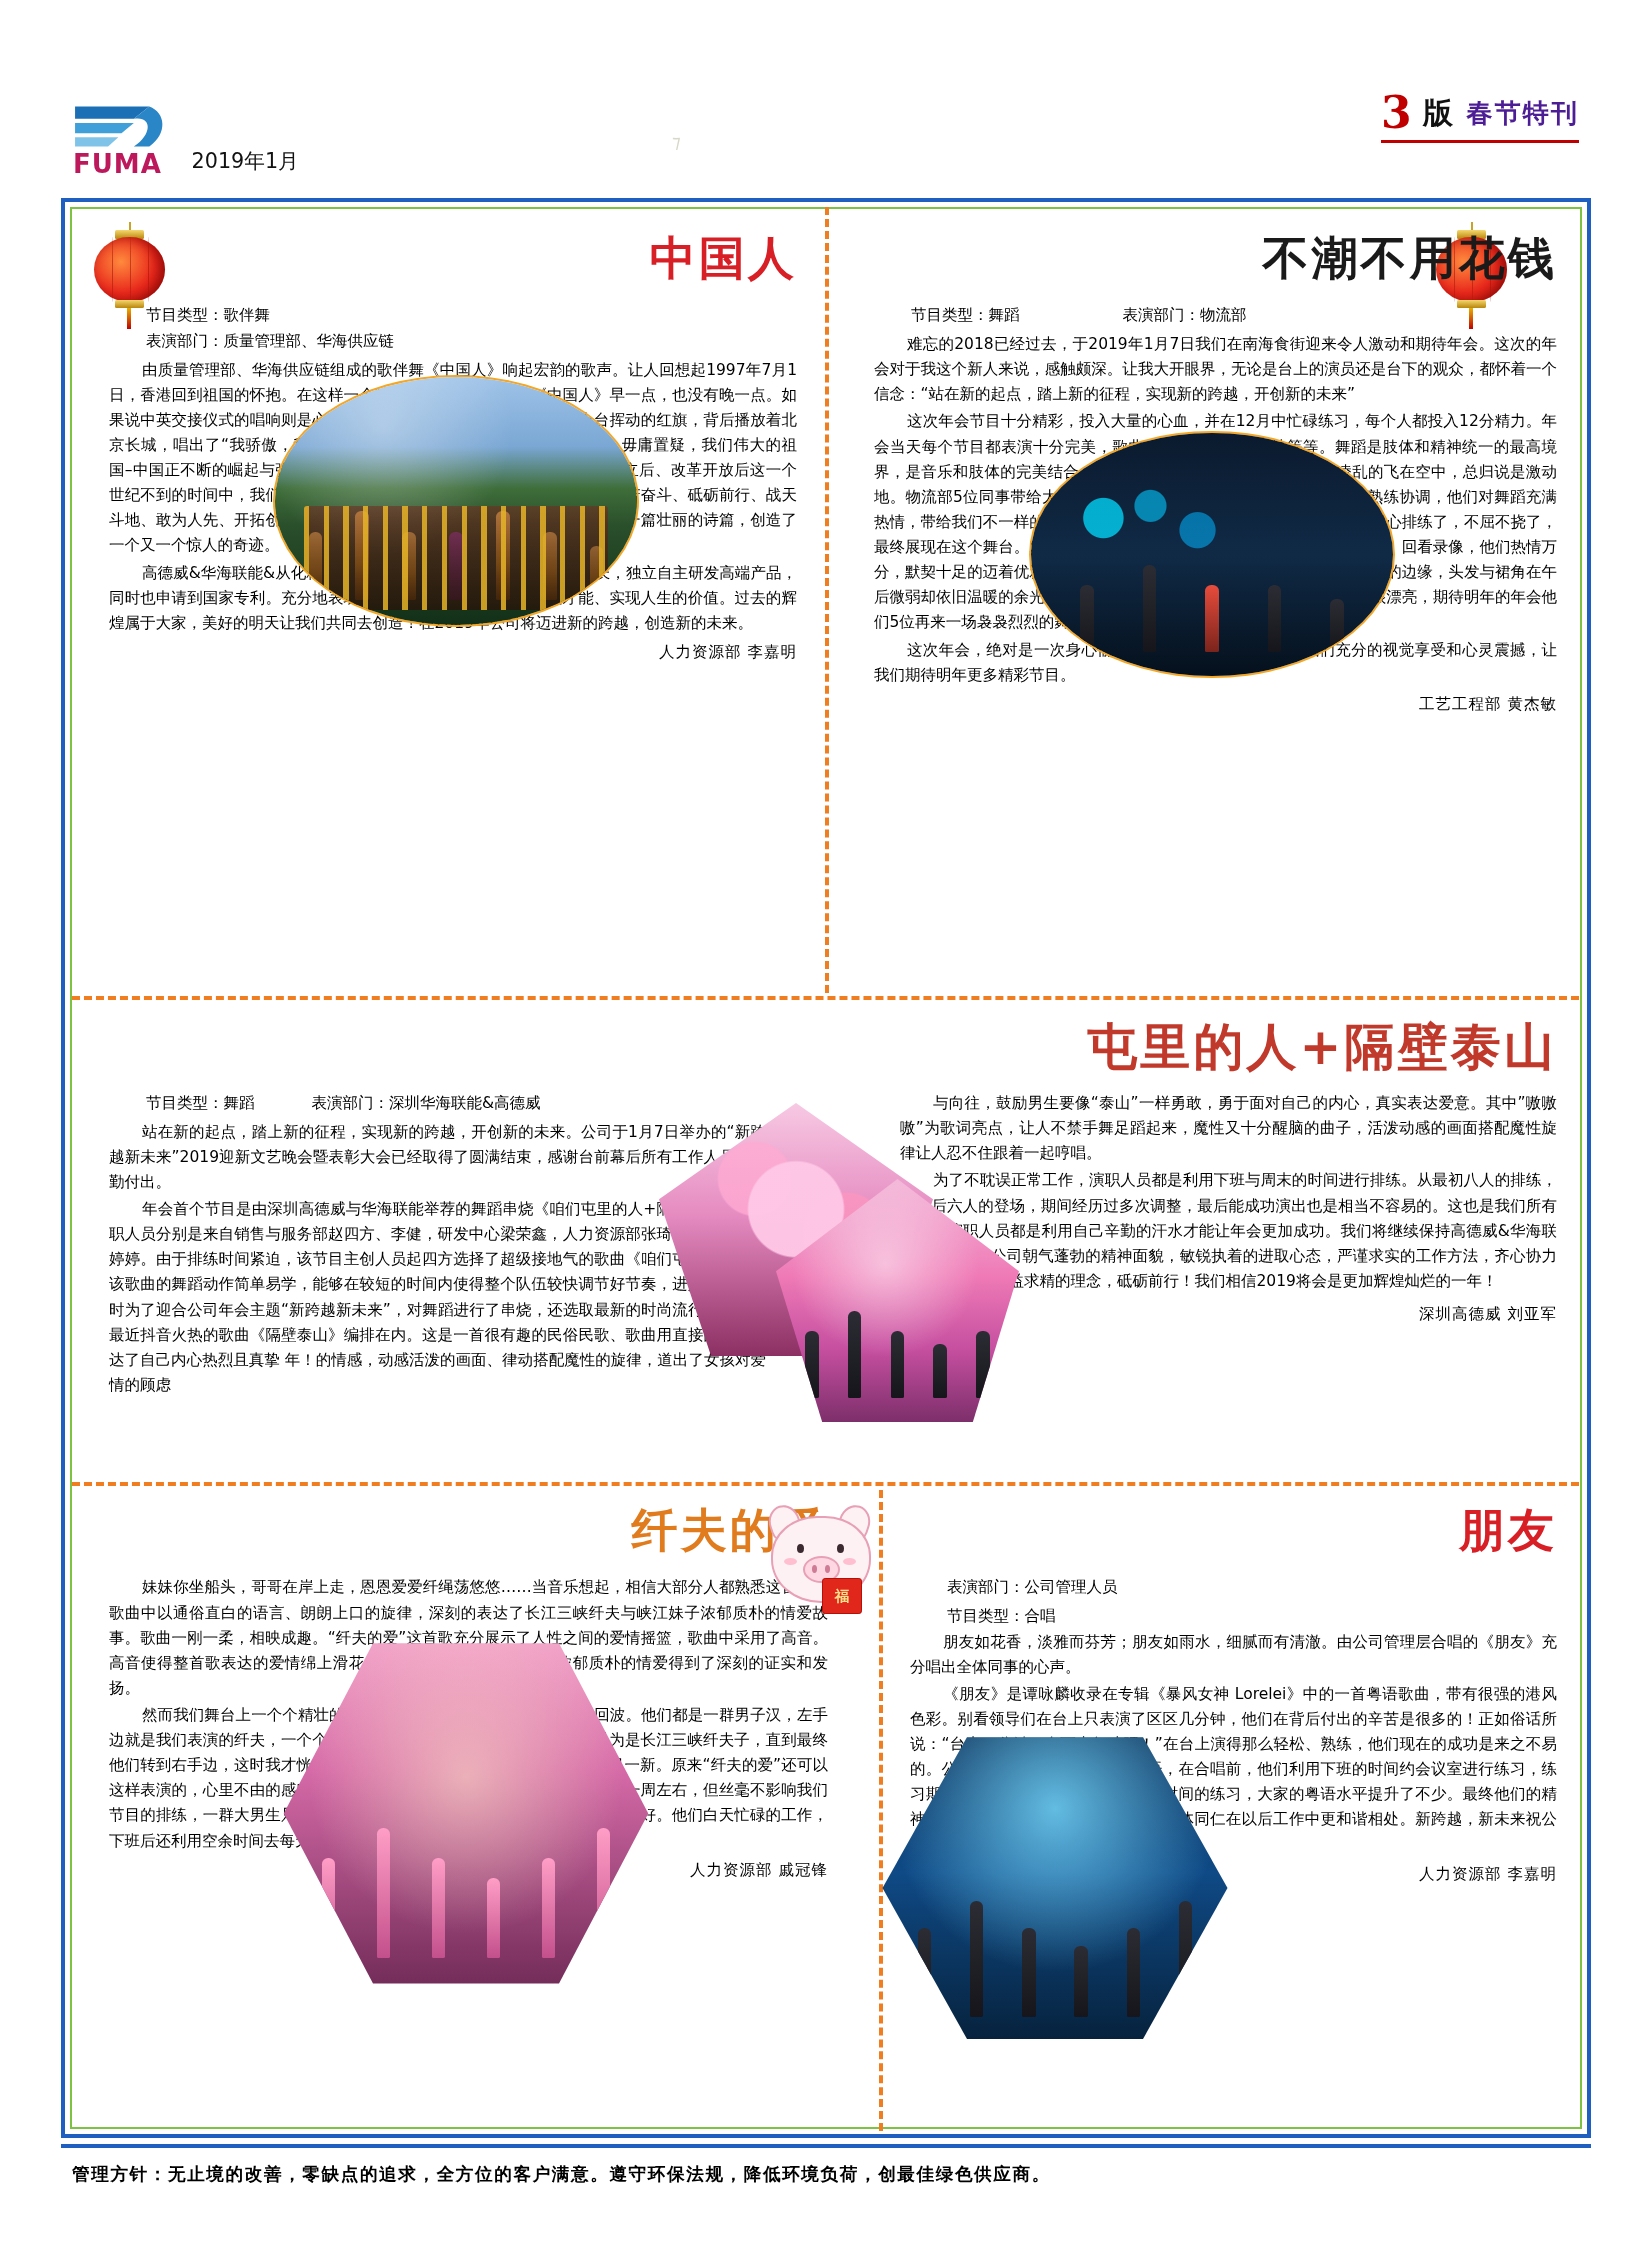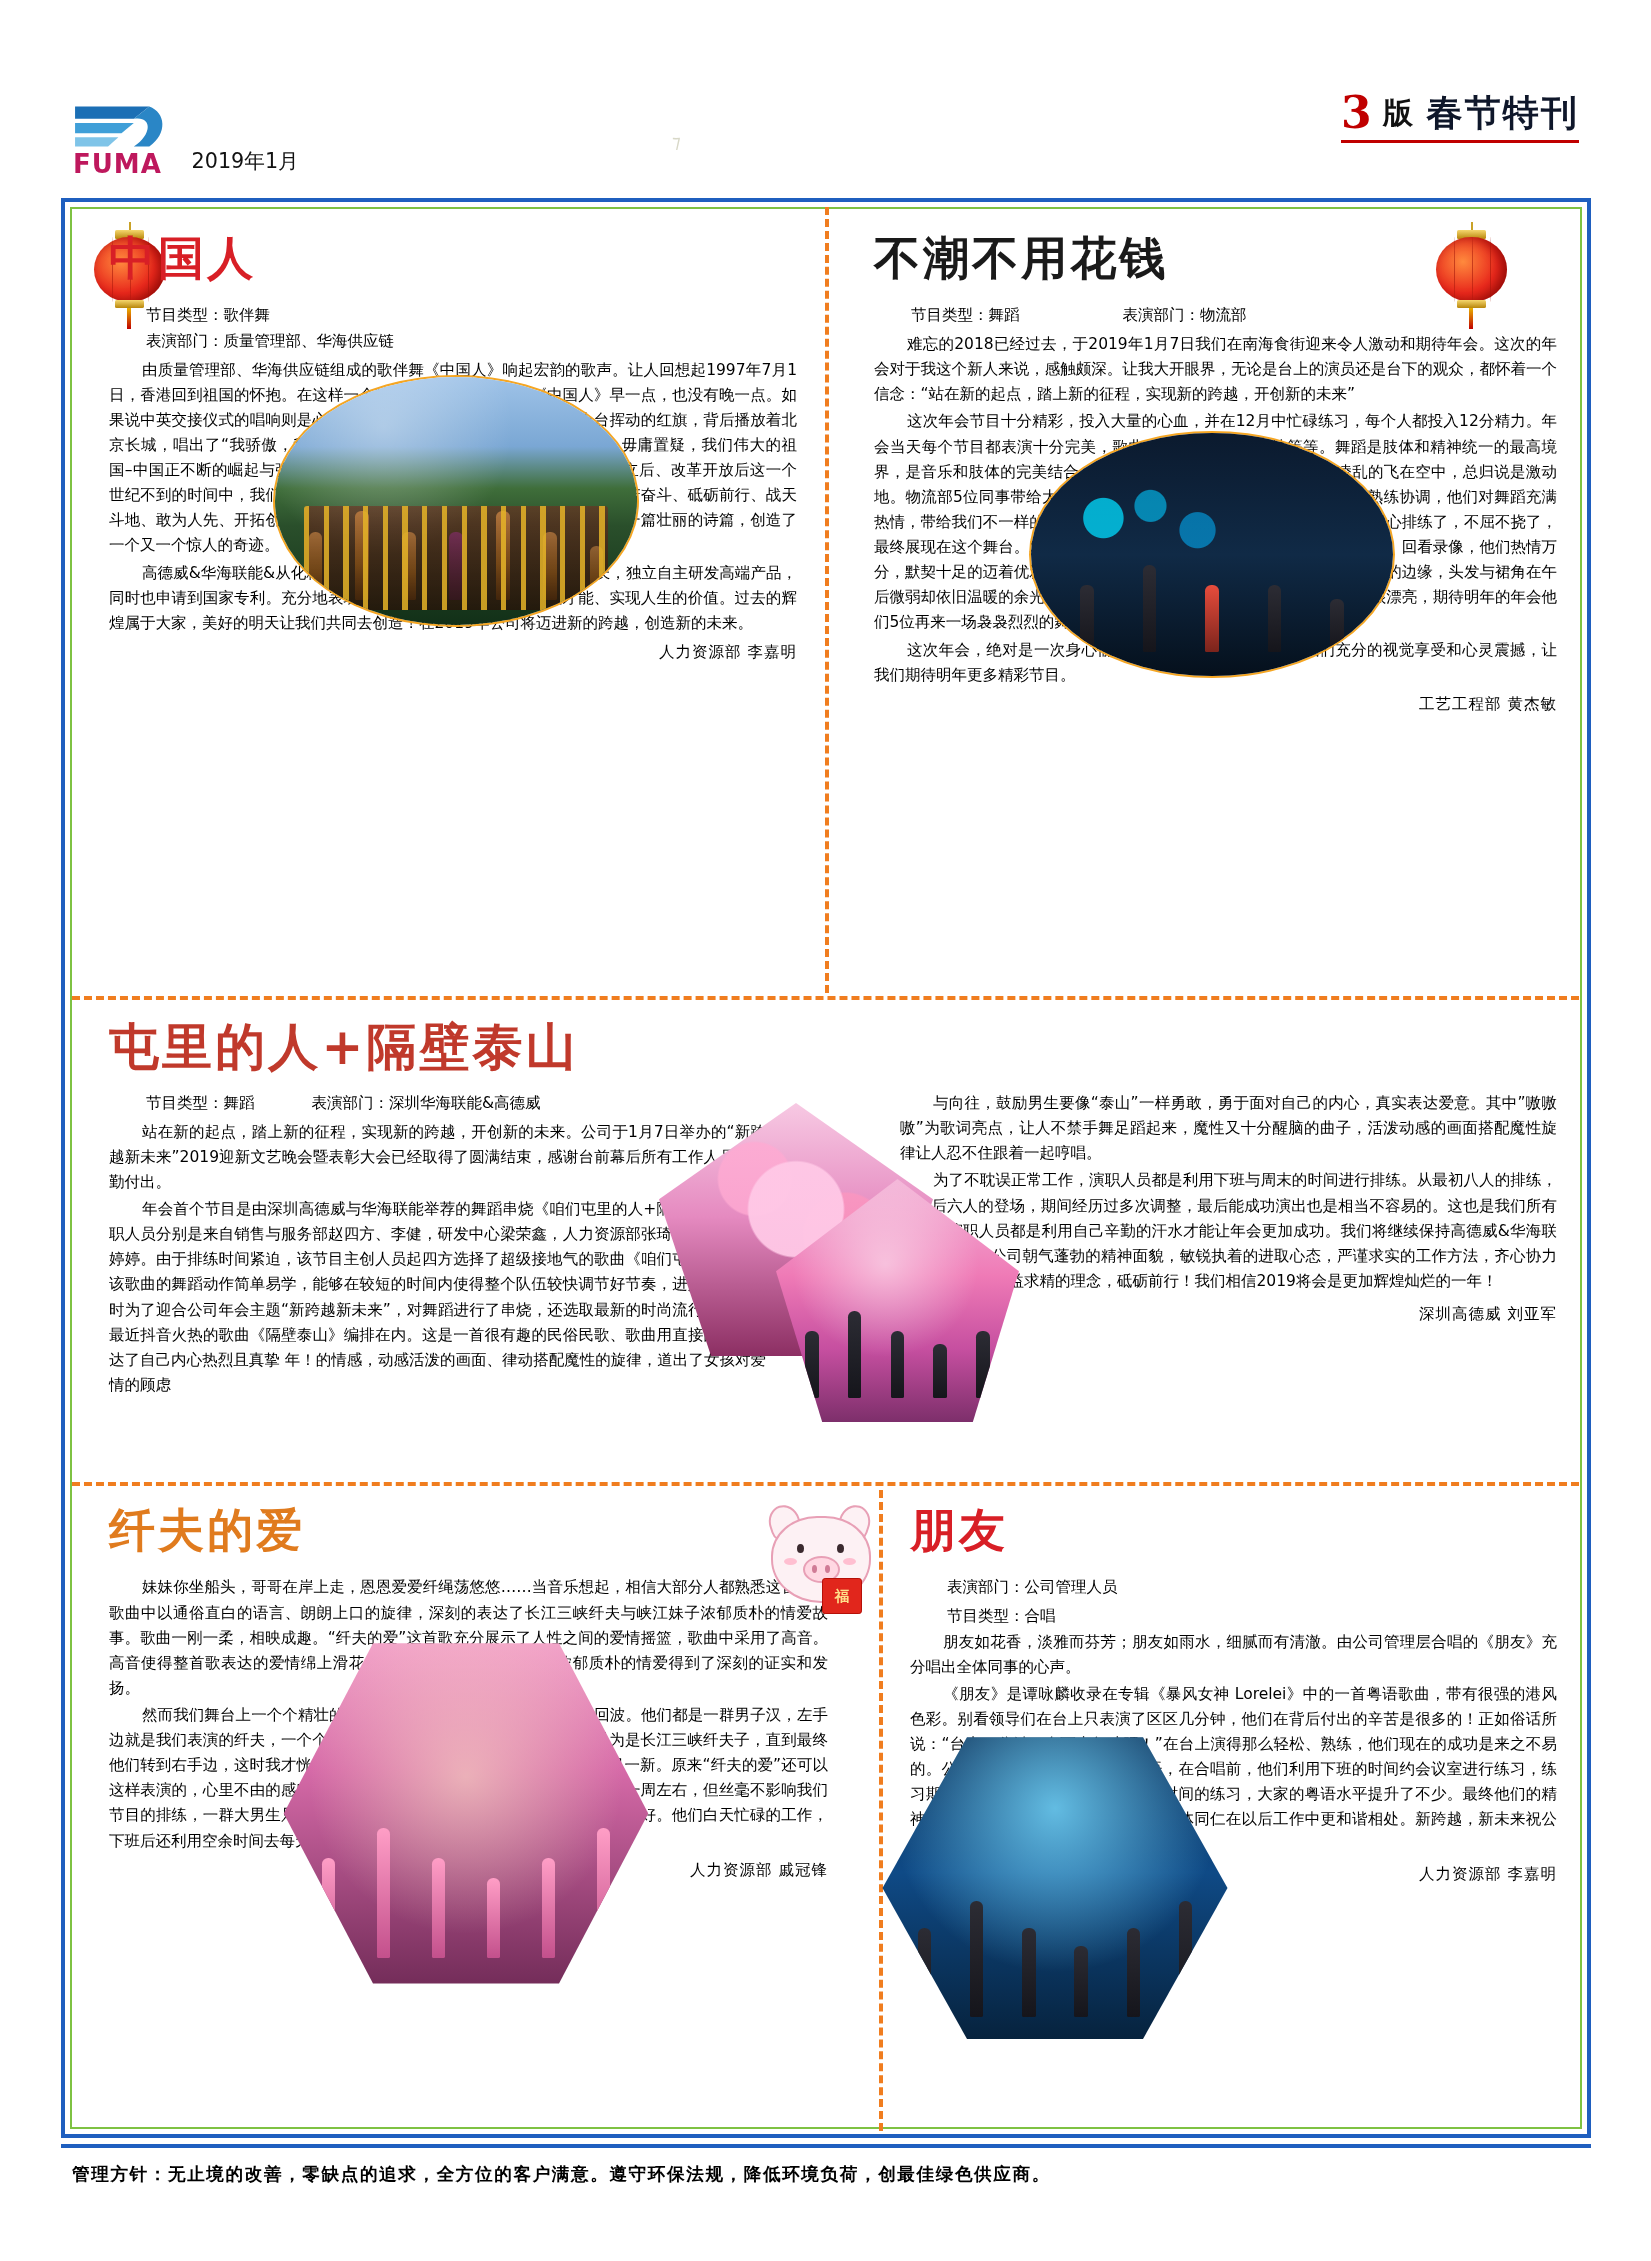--- a/index.html
+++ b/index.html
@@ -75,23 +75,23 @@
     font-family: "DejaVu Serif", serif;
   }
   .header-right .sect {
     font-size: 30px;
     font-weight: bold;
     color: #111;
     letter-spacing: 2.1px;
     line-height: 1;
   }
   .header-right .special {
-    font-size: 36px;
+    font-size: 26px;
     font-weight: bold;
-    color: #0f172a;
+    color: #4c1d95;
     letter-spacing: 2.1px;
     line-height: 1;
   }
   .faint-mark {
     position: absolute;
     left: 672px;
     top: 132px;
     font-size: 17.6px;
     color: #d8d8c8;
   }
@@ -171,21 +171,21 @@
     position: absolute;
     left: 38px;
     top: 0;
     width: 2.1px; height: 9.3px;
     background: #c9a227;
   }
 
   
   .article { position: absolute; }
   .art-title {
-    text-align: left;
+    text-align: right;
     font-family: "DejaVu Serif", "Liberation Serif", serif;
     font-weight: bold;
     letter-spacing: 3.1px;
   }
   .meta-line {
     font-size: 15.5px;
     line-height: 1.65;
     margin-left: 37px;
   }
   .body-text {

